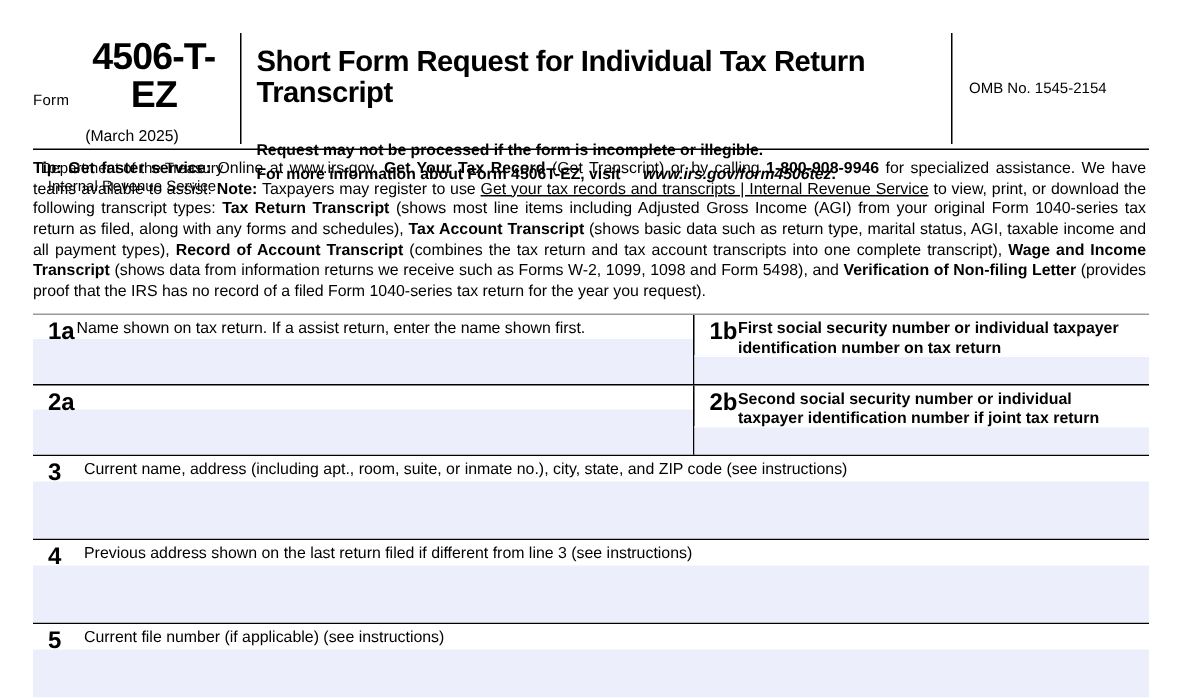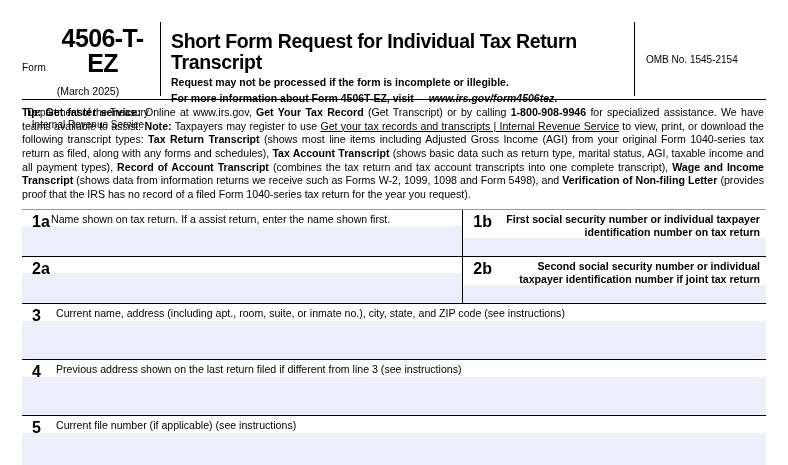--- a/index.html
+++ b/index.html
@@ -75,21 +75,21 @@
   .main-title {
     font-size: 19.5px;
     font-weight: bold;
     letter-spacing: -0.35px;
     line-height: 1.1;
     margin-top: 5px;
   }
   .sub-line {
     font-size: 10.5px;
     font-weight: bold;
-    margin-top: 1px;
+    margin-top: 19px;
     line-height: 1.35;
   }
   .sub-line.second { margin-top: 2px; }
   .sub-line i { font-style: italic; padding-left: 12px; }
 
   .hdr-right {
     width: 131px;
     flex: 0 0 131px;
     box-sizing: border-box;
     padding-left: 11px;
@@ -132,21 +132,20 @@
     box-sizing: border-box;
     position: relative;
   }
   .cell-left {
     flex: 0 0 440px;
     width: 440px;
   }
   .cell-right {
     flex: 1 1 auto;
     border-left: 1.4px solid #000;
-    text-align: right;
   }
   .cell-full {
     flex: 1 1 auto;
   }
 
   .cell-label {
     display: flex;
     padding: 3px 6px 0 10px;
     box-sizing: border-box;
   }

